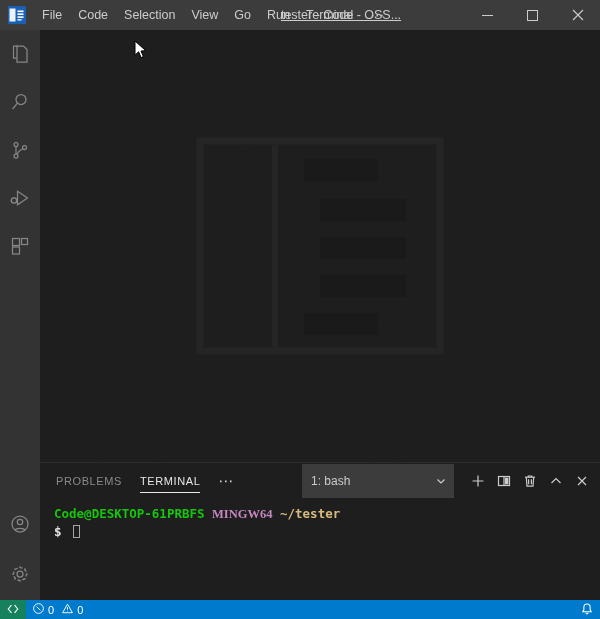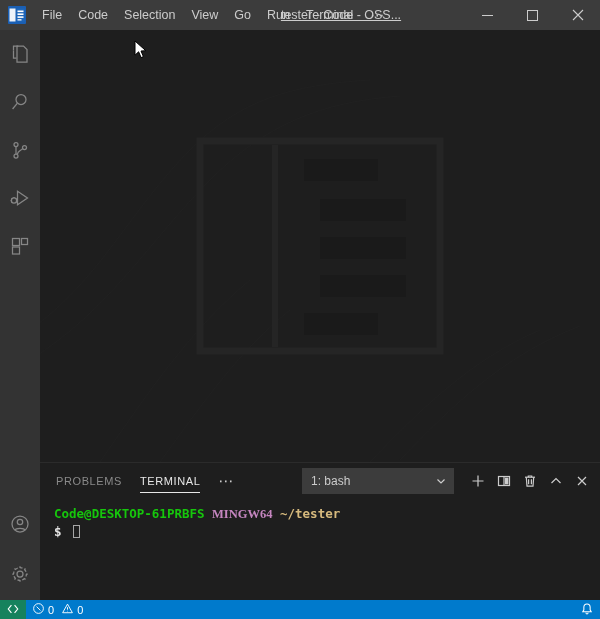--- a/index.html
+++ b/index.html
@@ -134,21 +134,21 @@
     display: flex; align-items: center; height: 36px;
     margin-right: 10px;
   }
   .panel-actions {
     margin-left: auto; display: flex; align-items: center; gap: 2px;
   }
   .term-select {
     background: #3c3c3c;
     color: #cccccc;
     font-size: 12px;
-    height: 26px;
+    height: 34px;
     width: 152px;
     border: 1px solid #3c3c3c;
     display: flex; align-items: center;
     padding: 0 6px 0 8px;
     margin-right: 10px;
     position: relative;
   }
   .term-select .sel-label { flex: 1 1 auto; white-space: nowrap; overflow: hidden; }
   .term-select .chev { color: #cccccc; display: flex; align-items: center; }
   .pa-btn {

